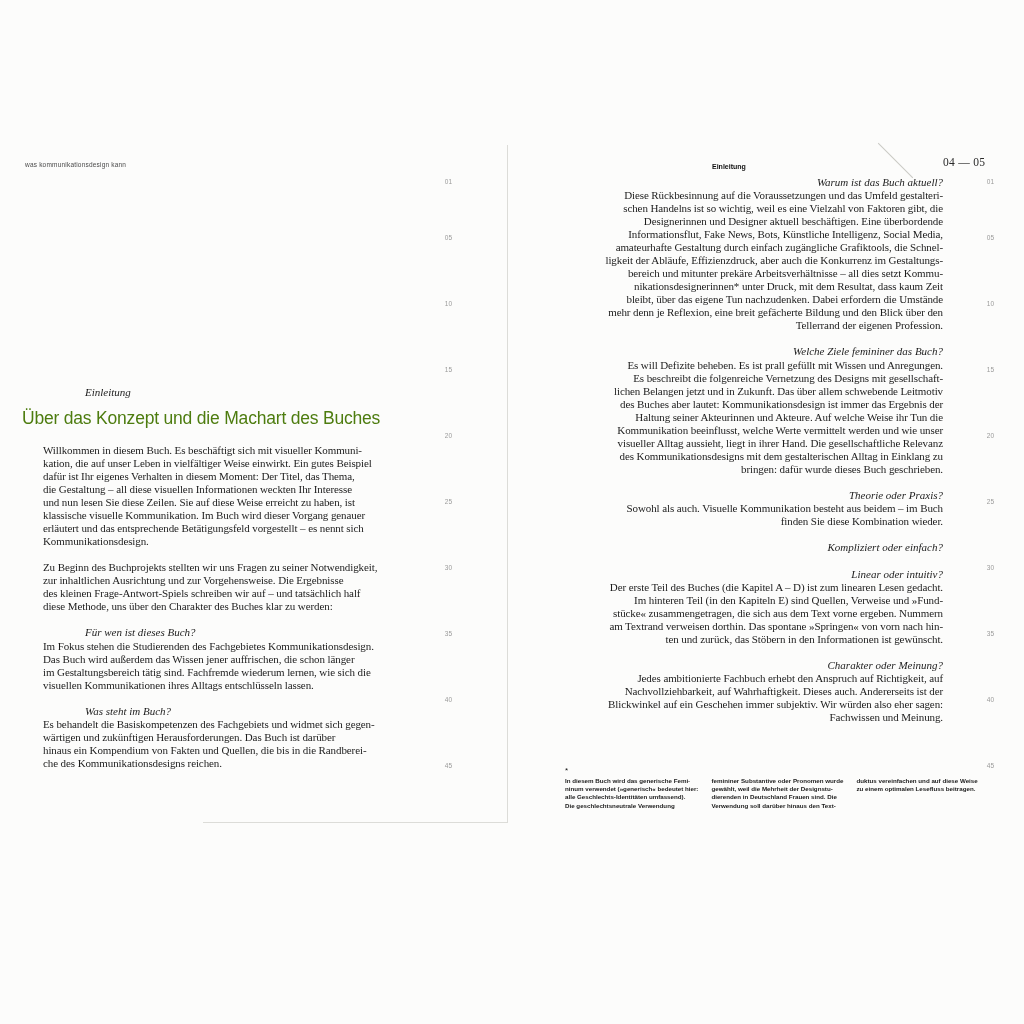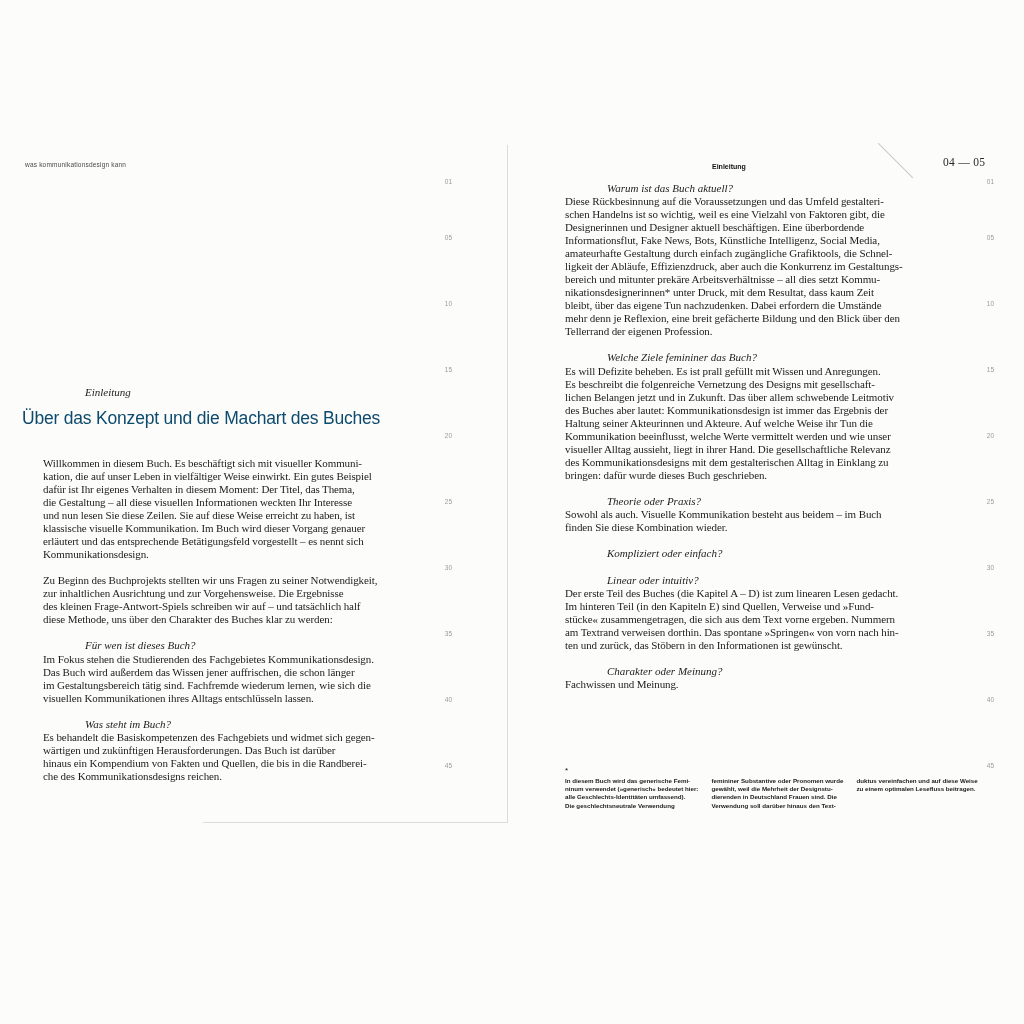--- a/index.html
+++ b/index.html
@@ -50,30 +50,30 @@
   .margin-nums span:nth-of-type(4)  { top: 188px; }
   .margin-nums span:nth-of-type(5)  { top: 254px; }
   .margin-nums span:nth-of-type(6)  { top: 320px; }
   .margin-nums span:nth-of-type(7)  { top: 386px; }
   .margin-nums span:nth-of-type(8)  { top: 452px; }
   .margin-nums span:nth-of-type(9)  { top: 518px; }
   .margin-nums span:nth-of-type(10) { top: 584px; }
 
   .col { position: absolute; }
   .left-col  { left: 43px;  top: 386px; width: 382px; }
-  .right-col { left: 565px; top: 182px; width: 378px; }
+  .right-col { left: 565px; top: 176px; width: 378px; text-align: right; }
 
   .section-label {
     font-style: italic; font-size: 11px; line-height: 13.4px;
     margin-left: 42px; margin-bottom: 9px; color: #1c1c1c;
   }
   .page-title {
     font-family: "Liberation Sans", sans-serif;
     font-size: 17.5px; font-weight: 400; letter-spacing: -0.2px;
-    color: #0c4a6e; margin-left: -21px; margin-bottom: 28px;
+    color: #4d7c0f; margin-left: -21px; margin-bottom: 15px;
   }
 
   .body-text, .qa-body, .qa-tail {
     font-size: 11px; line-height: 13px; letter-spacing: -0.1px;
     white-space: pre; color: #1c1c1c;
   }
   .lead-para  { margin-bottom: 13px; }
   .qa-section { margin-bottom: 13px; }
   .qa-heading {
     font-style: italic; font-size: 11px; line-height: 13.4px;
@@ -219,20 +219,23 @@
         <div class="qa-body">Der erste Teil des Buches (die Kapitel A – D) ist zum linearen Lesen gedacht.
 Im hinteren Teil (in den Kapiteln E) sind Quellen, Verweise und »Fund-
 stücke« zusammengetragen, die sich aus dem Text vorne ergeben. Nummern
 am Textrand verweisen dorthin. Das spontane »Springen« von vorn nach hin-
 ten und zurück, das Stöbern in den Informationen ist gewünscht.</div>
         <div class="qa-tail"><span></span><span class="u"></span><span></span></div>
       </div>
 
       <div class="qa-section">
         <div class="qa-heading">Charakter oder Meinung?</div>
+        <div class="qa-body">Jedes ambitionierte Fachbuch erhebt den Anspruch auf Richtigkeit, auf
+Nachvollziehbarkeit, auf Wahrhaftigkeit. Dieses auch. Andererseits ist der
+Blickwinkel auf ein Geschehen immer subjektiv. Wir würden also eher sagen:</div>
         <div class="qa-tail"><span>Fachwissen </span><span class="u">und</span><span> Meinung.</span></div>
       </div>
     </div>
 </section>
 
 <div class="footnote">
   <div class="footnote-marker">*</div>
   <div class="footnote-cols">
 
       <div class="footnote-col">In diesem Buch wird das generische Femi-

